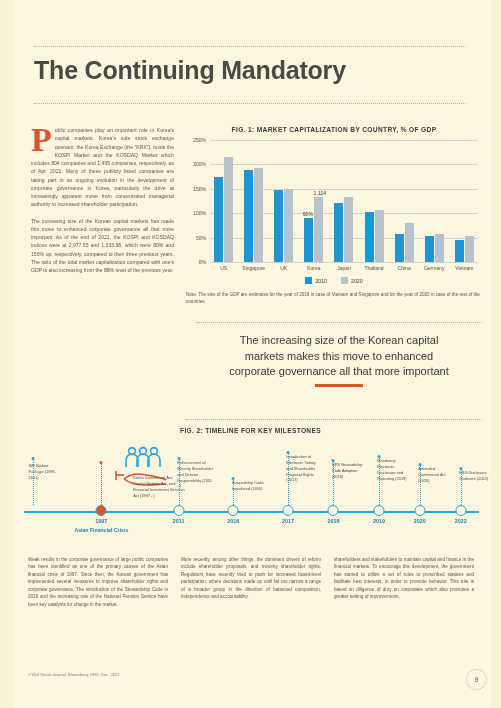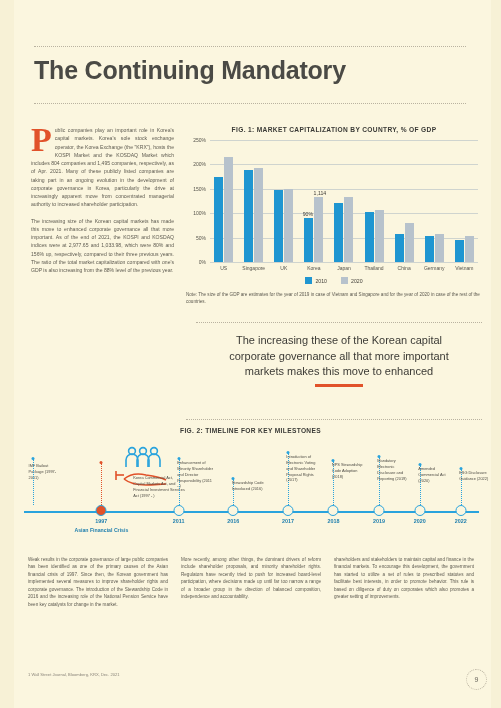--- a/index.html
+++ b/index.html
@@ -227,23 +227,23 @@
         <div class="lg">
           <span class="swatch" style="background: rgb(183, 194, 204);"></span>
           <span>2020</span>
         </div>
       </div>
     <div class="note">Note: The size of the GDP are estimates for the year of 2019 in case of Vietnam and Singapore and for the year of 2020 in case of the rest of the countries.</div>
   </div>
 
   <div class="dotted pq-rule"></div>
   <div class="pullquote">
-    <div>The increasing these of the Korean capital</div>
+    <div>The increasing size of the Korean capital</div>
+    <div>markets makes this move to enhanced</div>
     <div>corporate governance all that more important</div>
-    <div>markets makes this move to enhanced</div>
   </div>
   <div class="pq-bar"></div>
 
   <div class="dotted fig2-rule"></div>
   <div class="fig2-title">FIG. 2: TIMELINE FOR KEY MILESTONES</div>
 
   <div class="tl">
     <div class="tl-line"></div>
     <svg class="art" viewBox="0 0 62 52">
       <g fill="none" stroke="#29a3dd" stroke-width="1.6">

